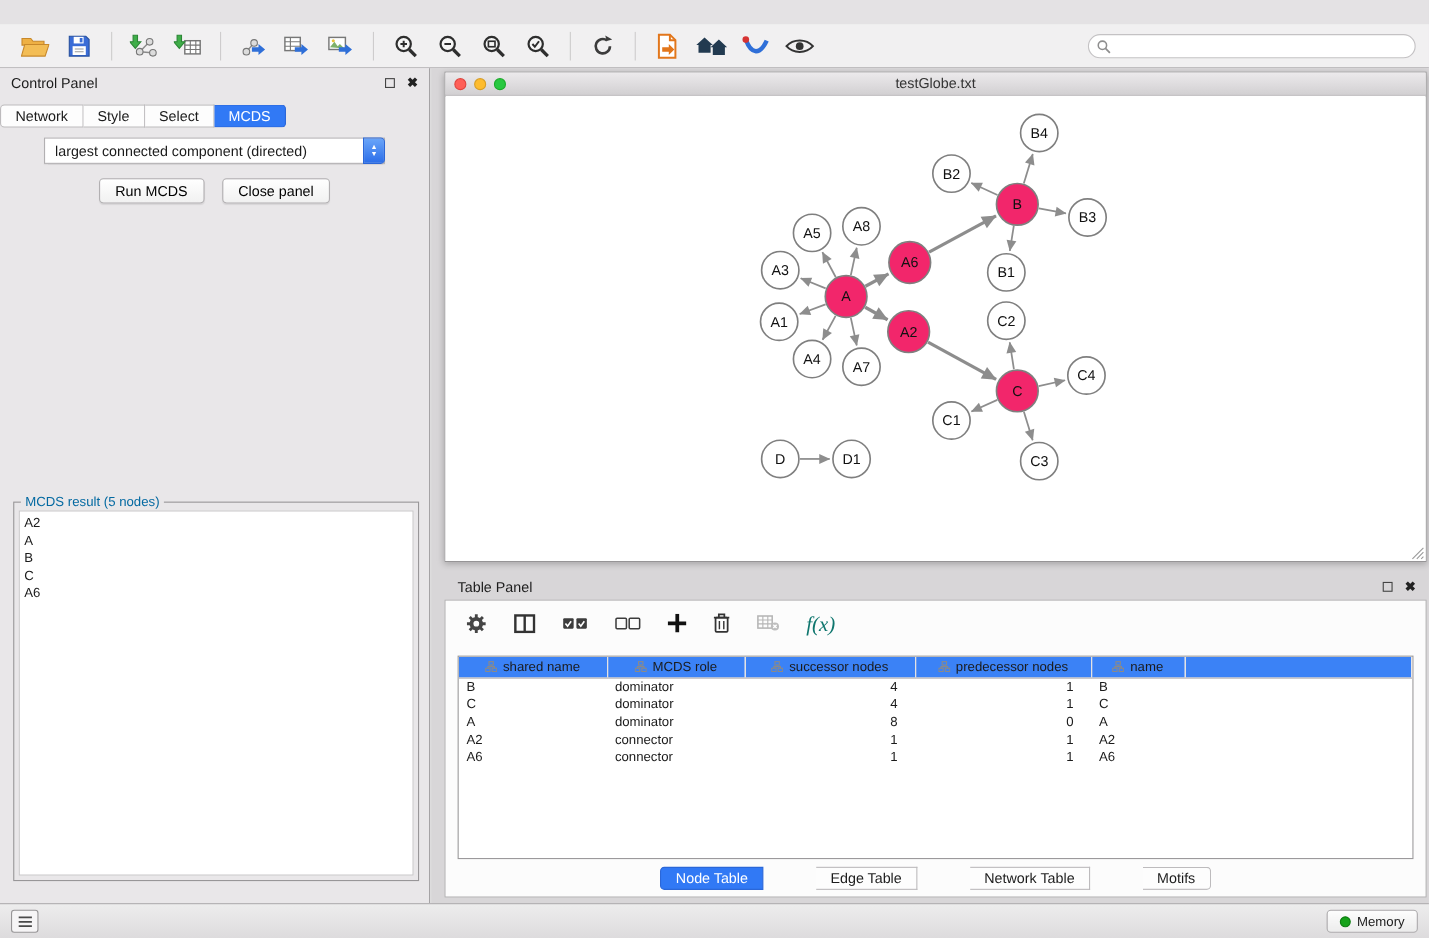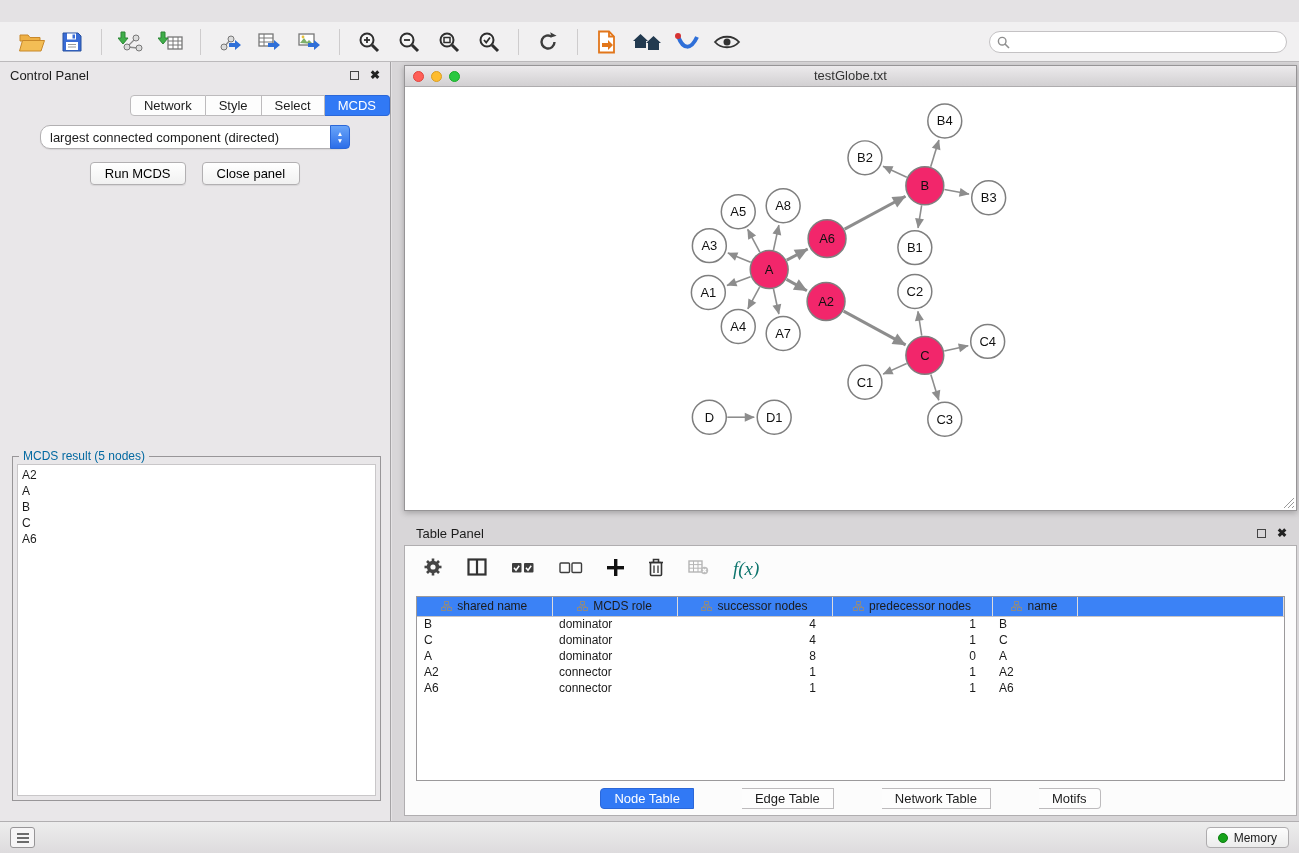--- a/index.html
+++ b/index.html
@@ -31,30 +31,30 @@
   .main { position:absolute; top:62px; left:0; right:0; bottom:32px; }
 
   
   .control-panel { position:absolute; left:0; top:0; width:391px; height:100%;
     background:#e9e7e9; border-right:1px solid #a5a3a5; }
   .panel-header { height:26px; display:flex; align-items:center; padding:0 10px; font-size:13px; color:#1c1c1c; }
   .panel-btns { margin-left:auto; display:flex; align-items:center; gap:11px; }
   .float-ic { width:9px; height:9px; border:1.5px solid #444; display:inline-block; }
   .close-ic { font-size:12px; font-weight:bold; color:#222; line-height:10px; }
 
-  .seg-tabs { display:flex; justify-content:flex-end; margin-top:7px; }
+  .seg-tabs { display:flex; justify-content:flex-start; margin-top:7px; }
   .seg { height:21px; line-height:20px; padding:0 13px; background:#fdfdfd; border:1px solid #bdbbbd;
     border-left:none; font-size:13px; color:#1c1c1c; cursor:default; }
   .seg:first-child { border-left:1px solid #bdbbbd; border-radius:4px 0 0 4px; }
   .seg:last-child { border-radius:0 4px 4px 0; }
   .seg.active { background:#3179f5; border-color:#2b67d8; color:#fff; }
 
   .opt-label { text-align:center; margin-top:20px; font-size:13px; }
   .dropdown { position:relative; margin:9px auto 0; width:310px; height:24px; background:#fff;
-    border:1px solid #b2b0b2; border-radius:10px; font-size:13px; display:flex; align-items:center;
+    border:1px solid #b2b0b2; border-radius:0; font-size:13px; display:flex; align-items:center;
     padding-left:9px; box-shadow:0 1px 1px rgba(0,0,0,.08); }
   .dd-stepper { position:absolute; right:-1px; top:-1px; width:20px; height:24px;
     background:linear-gradient(#69a5f9,#2c6ee9); border:1px solid #2b67d8; border-radius:0 4px 4px 0;
     color:#fff; display:flex; flex-direction:column; align-items:center; justify-content:center;
     font-size:6.5px; line-height:7px; }
 
   .btn-row { display:flex; justify-content:center; gap:16px; margin-top:13px; }
   .mac-btn { height:23px; padding:0 14px; background:linear-gradient(#ffffff,#f1f1f1);
     border:1px solid #b2b0b2; border-radius:4px; font-size:13px; font-family:inherit;
     box-shadow:0 1px 1px rgba(0,0,0,.08); }

